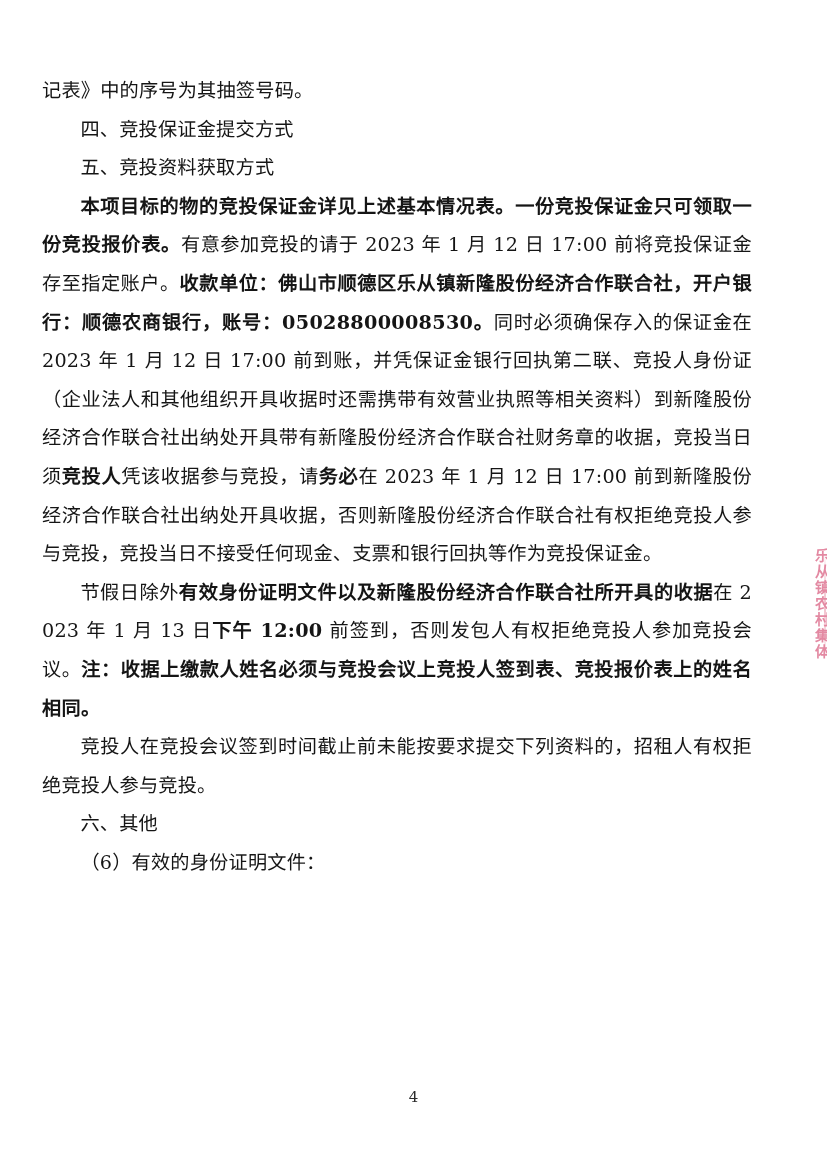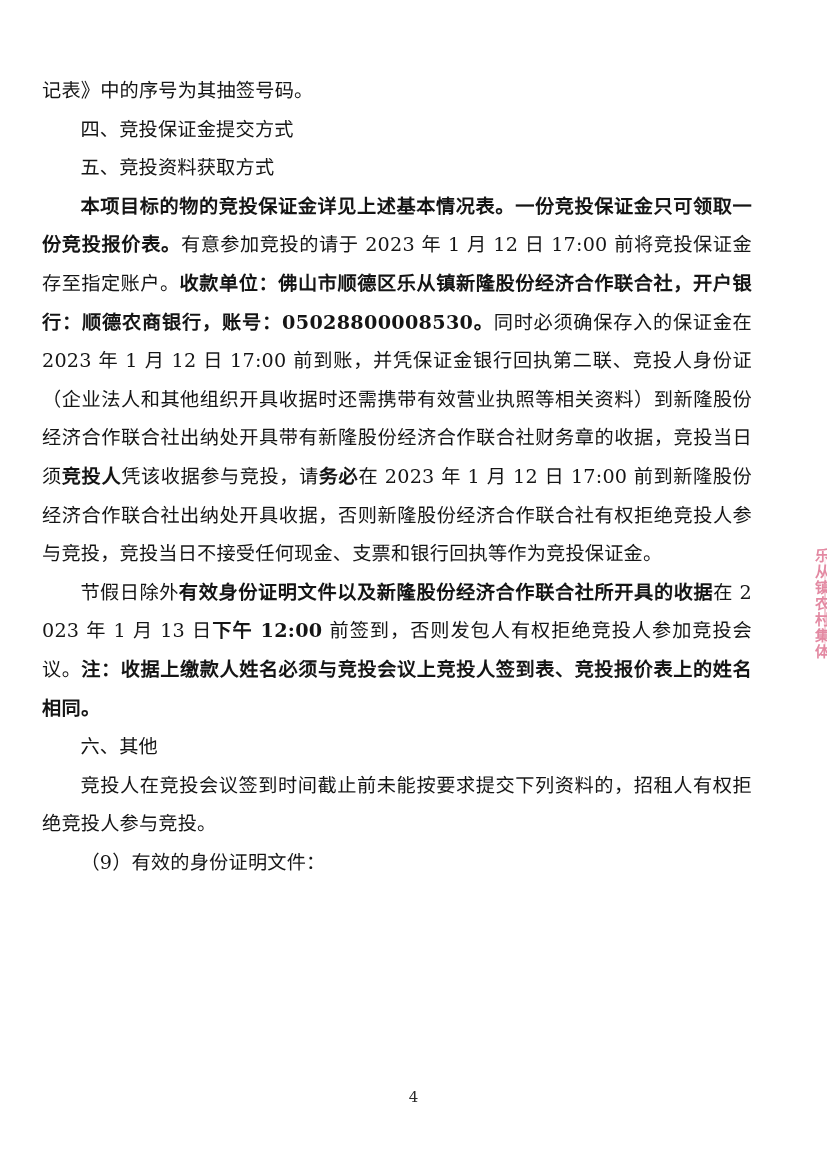--- a/index.html
+++ b/index.html
@@ -99,23 +99,23 @@
 
 <div class="page">
 
   <div class="content">
     <div id="paragraph-host">
         <p class="para hang"><span>记表》中的序号为其抽签号码。</span></p>
         <p class="para indent"><span>四、竞投保证金提交方式</span></p>
         <p class="para indent"><span>五、竞投资料获取方式</span></p>
         <p class="para indent"><span class="b">本项目标的物的竞投保证金详见上述基本情况表。一份竞投保证金只可领取一份竞投报价表。</span><span>有意参加竞投的请于 2023 年 1 月 12 日 17:00 前将竞投保证金存至指定账户。</span><span class="b">收款单位：</span><span class="bu">佛山市顺德区乐从镇新隆股份经济合作联合社</span><span class="b">，</span><span class="b">开户银行：</span><span class="bu">顺德农商银行</span><span class="b">，账号：</span><span class="bu">05028800008530</span><span class="b">。</span><span>同时必须确保存入的保证金在 2023 年 1 月 12 日 17:00 前到账，并凭保证金银行回执第二联、竞投人身份证（企业法人和其他组织开具收据时还需携带有效营业执照等相关资料）到新隆股份经济合作联合社出纳处开具带有新隆股份经济合作联合社财务章的收据，竞投当日须</span><span class="b">竞投人</span><span>凭该收据参与竞投，请</span><span class="b">务必</span><span>在 2023 年 1 月 12 日 17:00 前到新隆股份经济合作联合社出纳处开具收据，否则新隆股份经济合作联合社有权拒绝竞投人参与竞投，竞投当日不接受任何现金、支票和银行回执等作为竞投保证金。</span></p>
         <p class="para indent"><span>节假日除外</span><span class="b">有效身份证明文件以及新隆股份经济合作联合社所开具的收据</span><span>在 2023 年 1 月 13 日</span><span class="b">下午 12:00</span><span> 前签到，否则发包人有权拒绝竞投人参加竞投会议。</span><span class="b">注：收据上缴款人姓名必须与竞投会议上竞投人签到表、竞投报价表上的姓名相同。</span></p>
+        <p class="para indent"><span>竞投人在竞投会议签到时间截止前未能按要求提交下列资料的，招租人有权拒绝竞投人参与竞投。</span></p>
         <p class="para indent"><span>六、其他</span></p>
-        <p class="para indent"><span>竞投人在竞投会议签到时间截止前未能按要求提交下列资料的，招租人有权拒绝竞投人参与竞投。</span></p>
-        <p class="para indent"><span>（9）有效的身份证明文件：</span></p>
+        <p class="para indent"><span>（6）有效的身份证明文件：</span></p>
       </div>
   </div>
 
   <div class="seal">
     <div class="seal-line"></div>
     <div class="seal-text">乐从镇农村集体资产交易管理所</div>
   </div>
 
   <div class="page-number">4</div>
 

